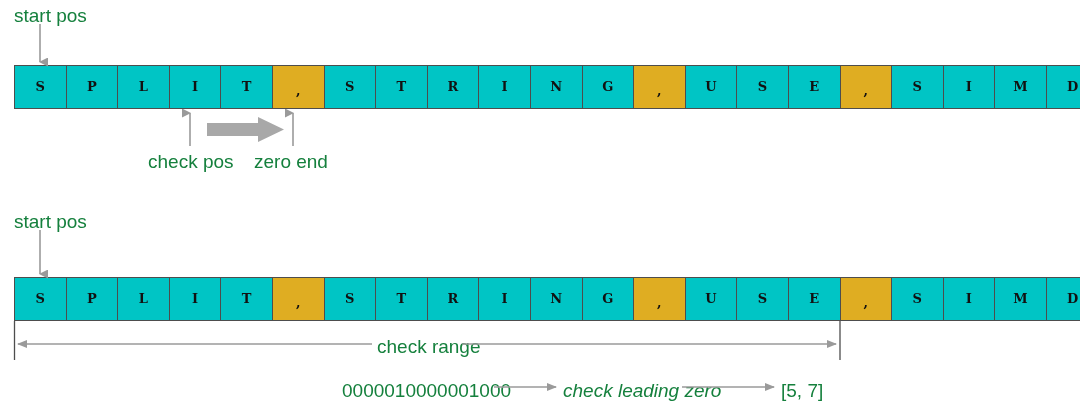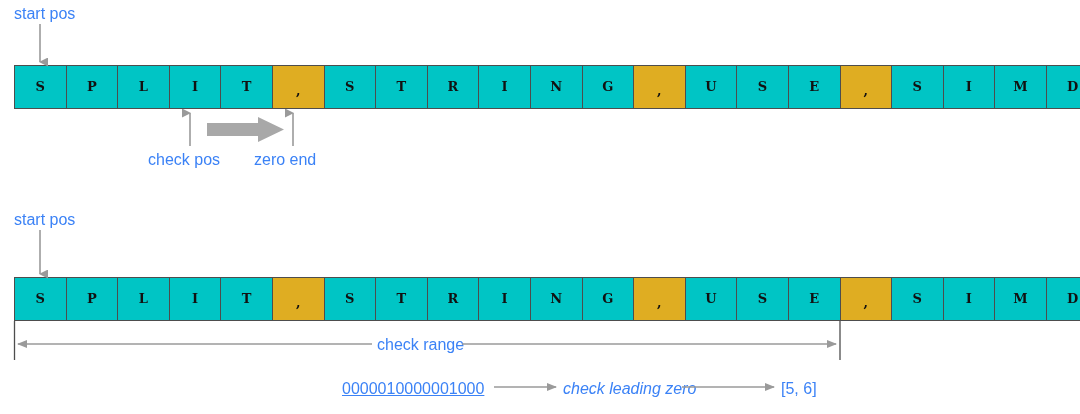--- a/index.html
+++ b/index.html
@@ -47,22 +47,22 @@
   }
   .cell:last-child { border-right: none; }
   .cell.teal { background: #00c5c5; }
   .cell.gold { background: #dfad22; }
   .cell .glyph { line-height: 1; transform: translateY(-1px); }
   .cell.gold .glyph { transform: translateY(3px); }
 
   
   .label {
     position: absolute;
-    font-size: 16px;
-    color: #3b82f6;
+    font-size: 19px;
+    color: #15803d;
     white-space: nowrap;
     line-height: 1;
   }
 
   
   .vec {
     position: absolute;
     left: 0; top: 0;
     width: 1080px;
     height: 414px;
@@ -209,25 +209,25 @@
       <div class="cell teal">
         <span class="glyph">M</span>
       </div>
       <div class="cell teal">
         <span class="glyph">D</span>
       </div>
     </div>
 
   <div class="label" style="left:371px; top:337px; background:#ffffff; padding:0 6px;">check range</div>
 
-  <div class="label" style="left:342px; top:381px;text-decoration:underline;">0000010000001000</div>
+  <div class="label" style="left:342px; top:381px;">0000010000001000</div>
 
   <div class="label" style="left:563px; top:381px;font-style:italic;">check leading zero</div>
 
-  <div class="label" style="left:781px; top:381px;">[5, 6]</div>
+  <div class="label" style="left:781px; top:381px;">[5, 7]</div>
 
   <svg class="vec" viewBox="0 0 1080 414" xmlns="http://www.w3.org/2000/svg">
     <defs>
       <marker id="ah-down" markerWidth="9" markerHeight="9" refX="4.5" refY="8" orient="auto" markerUnits="userSpaceOnUse">
         <path d="M0,0 L9,0 L4.5,9 Z" fill="#9a9a9a"></path>
       </marker>
       <marker id="ah-up" markerWidth="9" markerHeight="9" refX="4.5" refY="8" orient="auto" markerUnits="userSpaceOnUse">
         <path d="M0,0 L9,0 L4.5,9 Z" fill="#9a9a9a"></path>
       </marker>
       <marker id="ah-right" markerWidth="10" markerHeight="8" refX="9" refY="4" orient="auto" markerUnits="userSpaceOnUse">

